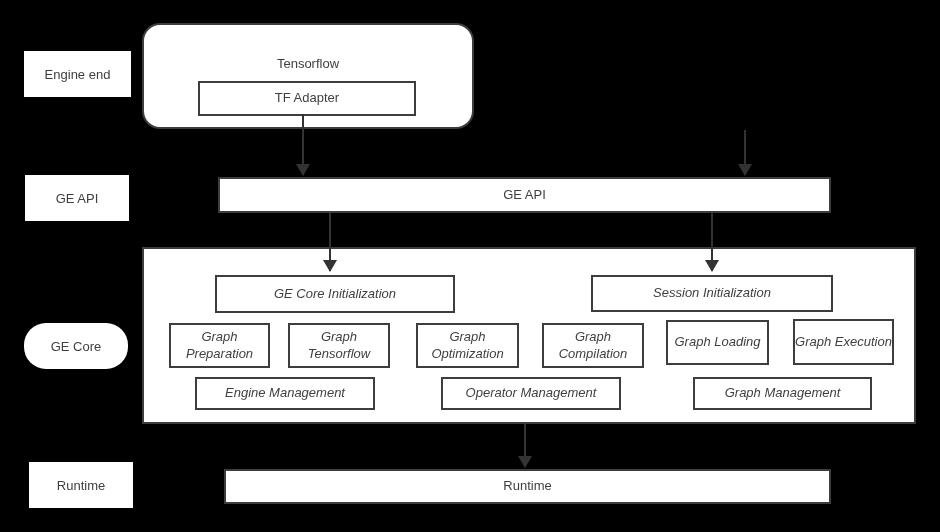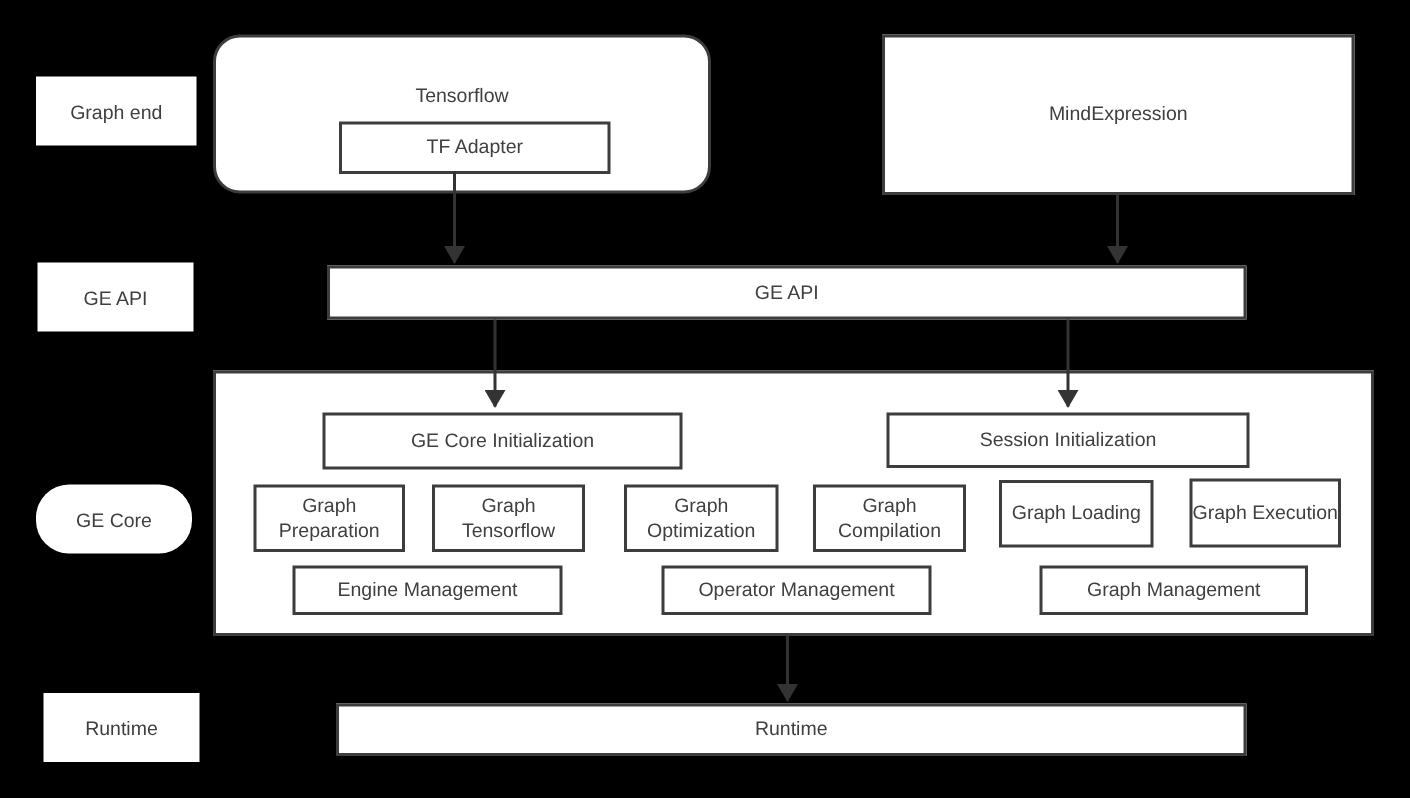--- a/index.html
+++ b/index.html
@@ -49,28 +49,28 @@
   .label-ge-api    { left: 25px; top: 175px; width: 104px; height: 46px; }
   .label-ge-core   { left: 24px; top: 323px; width: 104px; height: 46px; border-radius: 22px; }
   .label-runtime   { left: 29px; top: 462px; width: 104px; height: 46px; }
 
   
   .tensorflow-box { left: 142px; top: 23px; width: 332px; height: 106px; display: block; border-radius: 18px; }
   .tensorflow-title {
     position: absolute; left: 0; top: 31px; width: 100%;
     text-align: center; font-size: 13px; color: var(--text);
   }
-  .tf-adapter-box { left: 82px; top: 56px; width: 181px; height: 35px; text-align: right; }
+  .tf-adapter-box { left: 54px; top: 56px; width: 218px; height: 35px; text-align: right; }
   .mindexpression-box { left: 588px; top: 23px; width: 315px; height: 107px; }
 
   
   .ge-api-bar { left: 218px; top: 177px; width: 613px; height: 36px; }
 
   
-  .ge-core-box { left: 142px; top: 247px; width: 774px; height: 177px; display: block; }
+  .ge-core-box { left: 142px; top: 247px; width: 774px; height: 177px; display: block; font-style: italic; }
   .ge-core-init        { left: 71px;  top: 26px;  width: 240px; height: 38px; }
   .session-init        { left: 447px; top: 26px;  width: 242px; height: 37px; }
   .graph-preparation   { left: 25px;  top: 74px;  width: 101px; height: 45px; }
   .graph-partition     { left: 144px; top: 74px;  width: 102px; height: 45px; }
   .graph-optimization  { left: 272px; top: 74px;  width: 103px; height: 45px; }
   .graph-compilation   { left: 398px; top: 74px;  width: 102px; height: 45px; }
   .graph-loading       { left: 522px; top: 71px;  width: 103px; height: 45px; }
   .graph-execution     { left: 649px; top: 70px;  width: 101px; height: 46px; }
   .engine-management   { left: 51px;  top: 128px; width: 180px; height: 33px; }
   .operator-management { left: 297px; top: 128px; width: 180px; height: 33px; }
@@ -86,30 +86,29 @@
     pointer-events: none;
   }
   .arrow-line { stroke: var(--arrow); stroke-width: 2px; }
   .arrow-head { fill: var(--arrow); }
 </style>
 </head>
 <body>
 
 <div class="canvas">
 
-  <div class="layer-label label-front-end">Graph end</div>
+  <div class="layer-label label-front-end">Engine end</div>
   <div class="layer-label label-ge-api">GE API</div>
   <div class="layer-label label-ge-core">GE Core</div>
   <div class="layer-label label-runtime">Runtime</div>
 
   <div class="box tensorflow-box">
     <div class="tensorflow-title">Tensorflow</div>
     <div class="box tf-adapter-box">TF Adapter</div>
   </div>
-  <div class="box mindexpression-box">MindExpression</div>
 
   <div class="box ge-api-bar">GE API</div>
 
   <div class="box ge-core-box">
     <div class="box ge-core-init">GE Core Initialization</div>
     <div class="box session-init">Session Initialization</div>
 
     <div class="box graph-preparation">Graph Preparation</div>
     <div class="box graph-partition">Graph Tensorflow</div>
     <div class="box graph-compilation">Graph Compilation</div>

